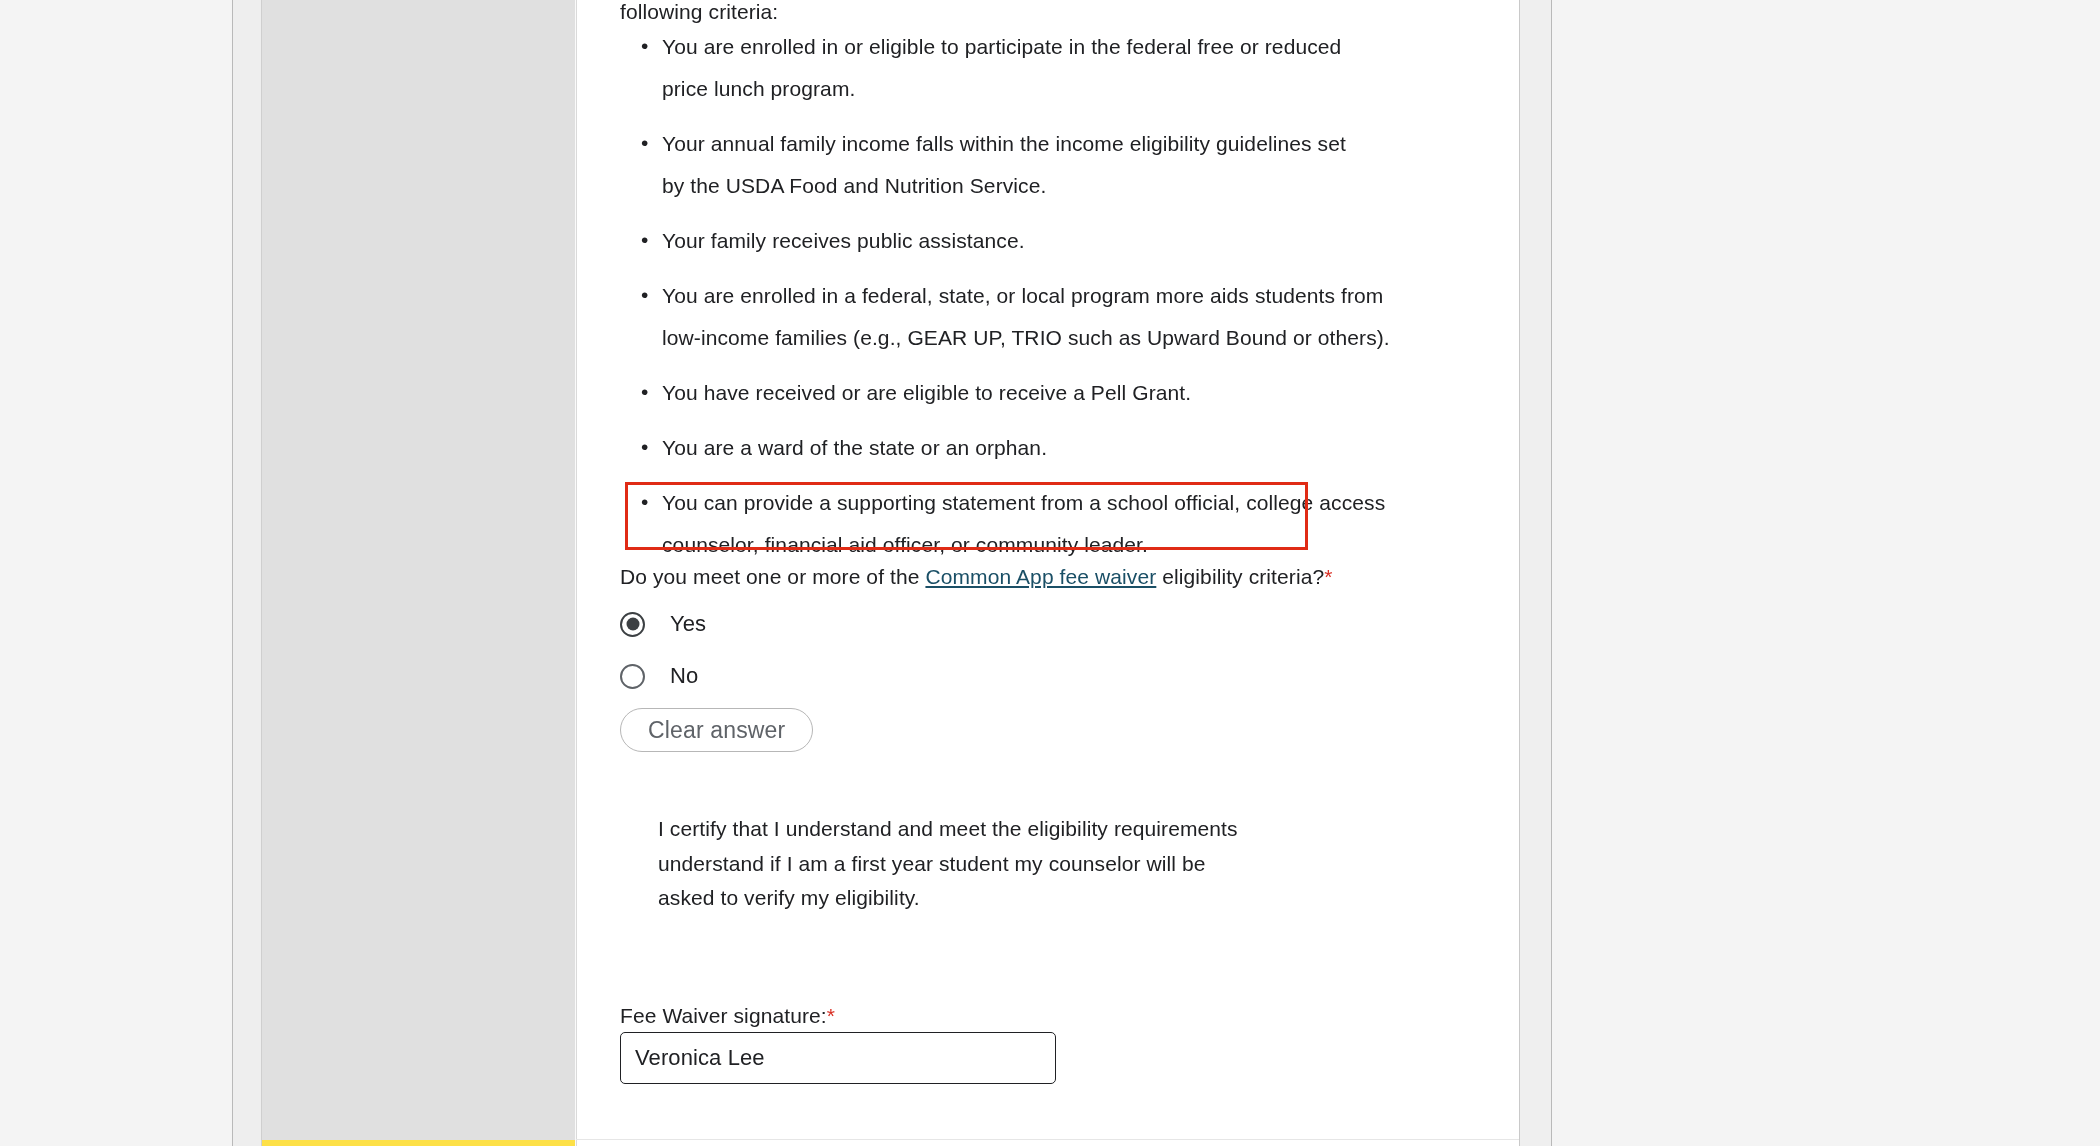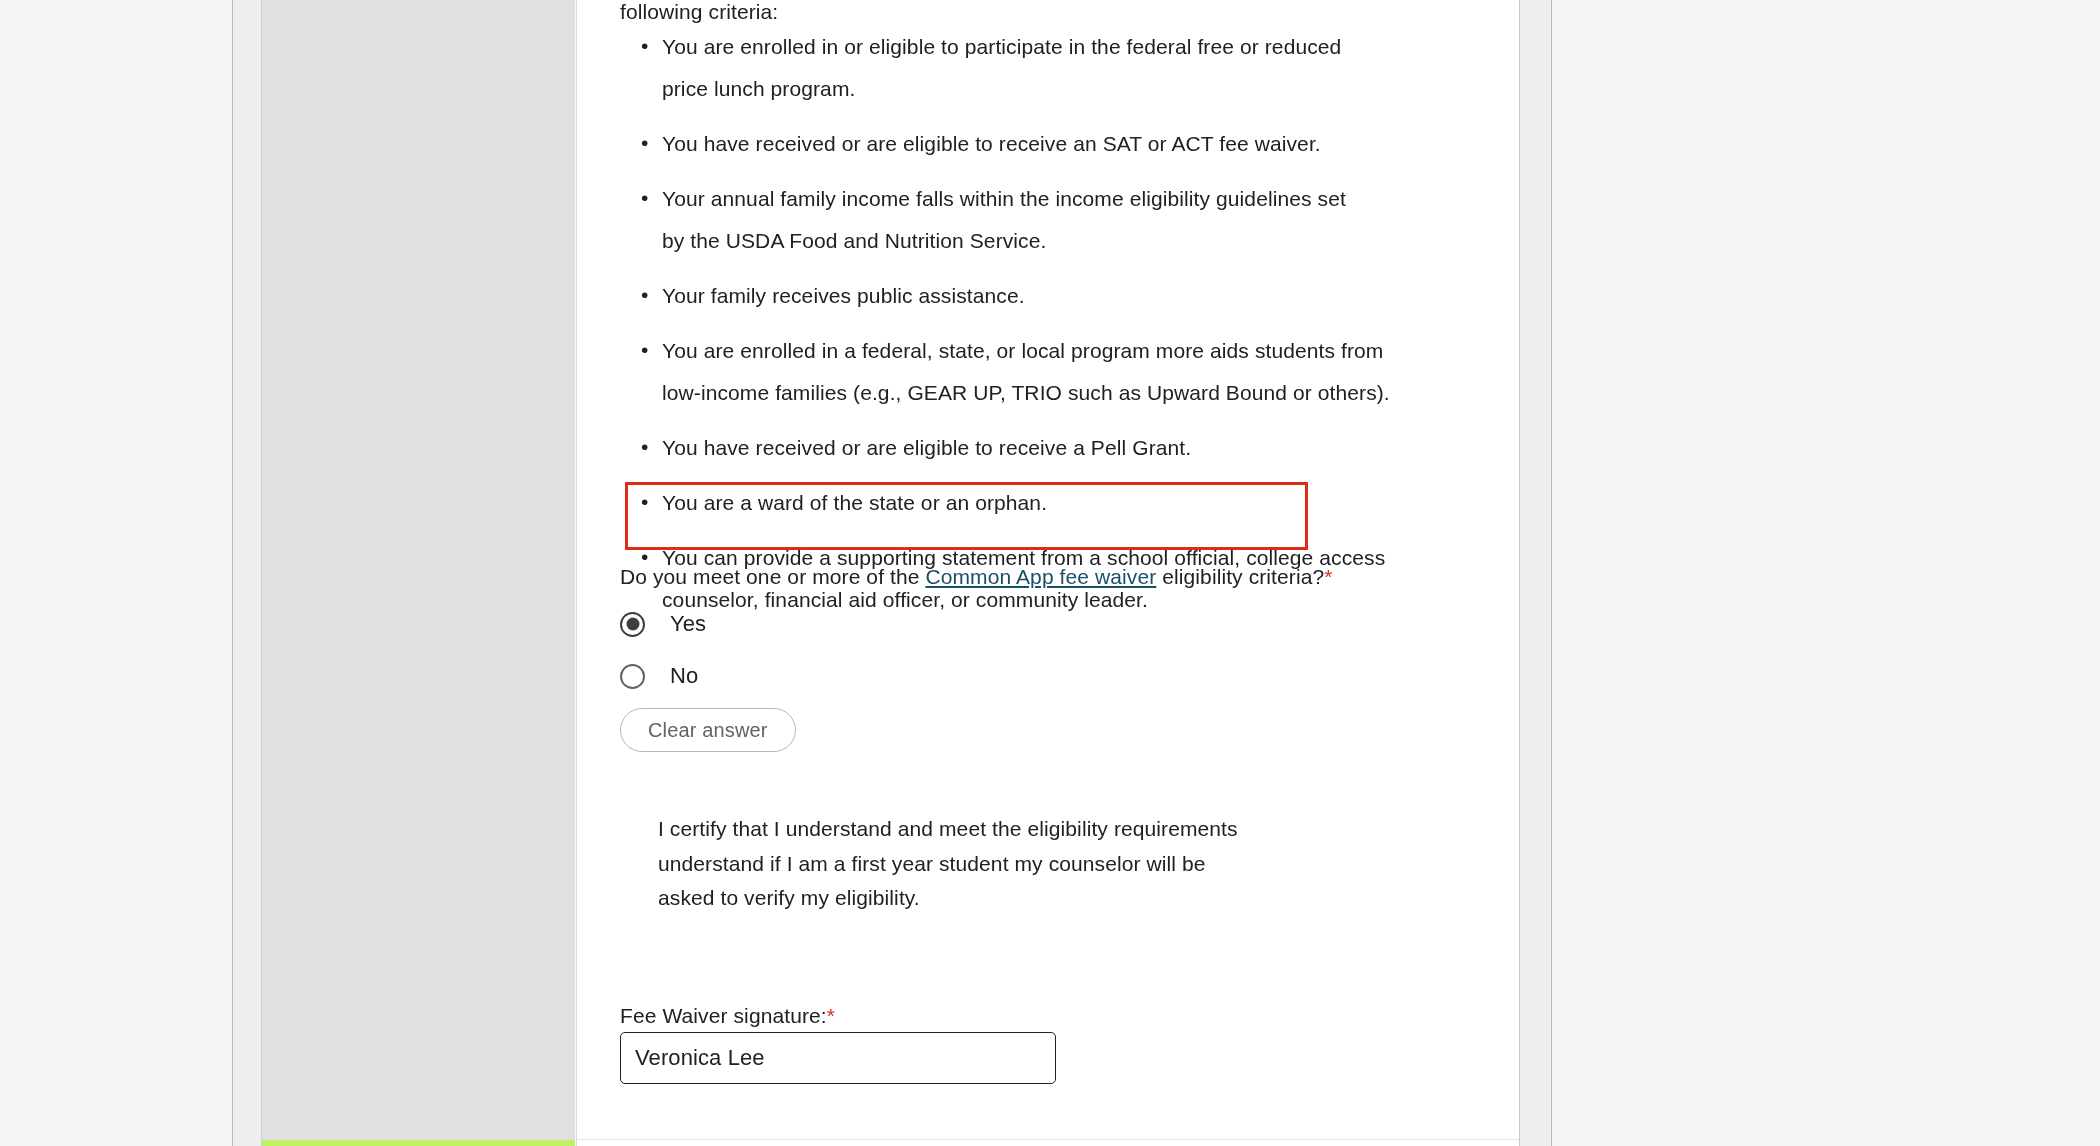--- a/index.html
+++ b/index.html
@@ -10,21 +10,21 @@
     overflow: hidden;
     background: #f4f4f4;
     font-family: "Liberation Sans", sans-serif;
   }
 
   
   .page {
     position: relative;
     width: 1904px;
     height: 1146px;
-    background: #bef264;
+    background: #fde047;
   }
 
   
   .bg-left {
     position: absolute;
     left: 0; top: 0;
     width: 232px; height: 1146px;
     background: #f4f4f4;
   }
   .rule-left {
@@ -227,21 +227,21 @@
   .clear-btn {
     position: absolute;
     left: 0;
     top: 708px;
     height: 44px;
     padding: 0 27px;
     border: 1.6px solid #b7b7b7;
     border-radius: 24px;
     background: #ffffff;
     color: #5f6368;
-    font-size: 20px;
+    font-size: 23px;
     font-family: "Liberation Sans", sans-serif;
     letter-spacing: 0.15px;
     cursor: pointer;
     display: flex;
     align-items: center;
     justify-content: center;
   }
 
   .certify {
     position: absolute;
@@ -301,21 +301,20 @@
   <div class="strip-right"></div>
   <div class="rule-right2"></div>
   <div class="bg-right"></div>
 
   <div class="content">
 
     <div class="intro-line">following criteria:</div>
 
     <ul class="criteria">
       <li class="wide">You are enrolled in or eligible to participate in the federal free or reduced price lunch program.</li>
-      <li class="narrow">You have received or are eligible to receive an SAT or ACT fee waiver.</li>
       <li class="narrow">Your annual family income falls within the income eligibility guidelines set by the USDA Food and Nutrition Service.</li>
       <li class="narrow">Your family receives public assistance.</li>
       <li class="wide">You are enrolled in a federal, state, or local program more aids students from low-income families (e.g., GEAR UP, TRIO such as Upward Bound or others).</li>
       <li class="narrow">You have received or are eligible to receive a Pell Grant.</li>
       <li class="narrow">You are a ward of the state or an orphan.</li>
       <li class="wide highlight">You can provide a supporting statement from a school official, college access counselor, financial aid officer, or community leader.</li>
     </ul>
 
   </div>
 

